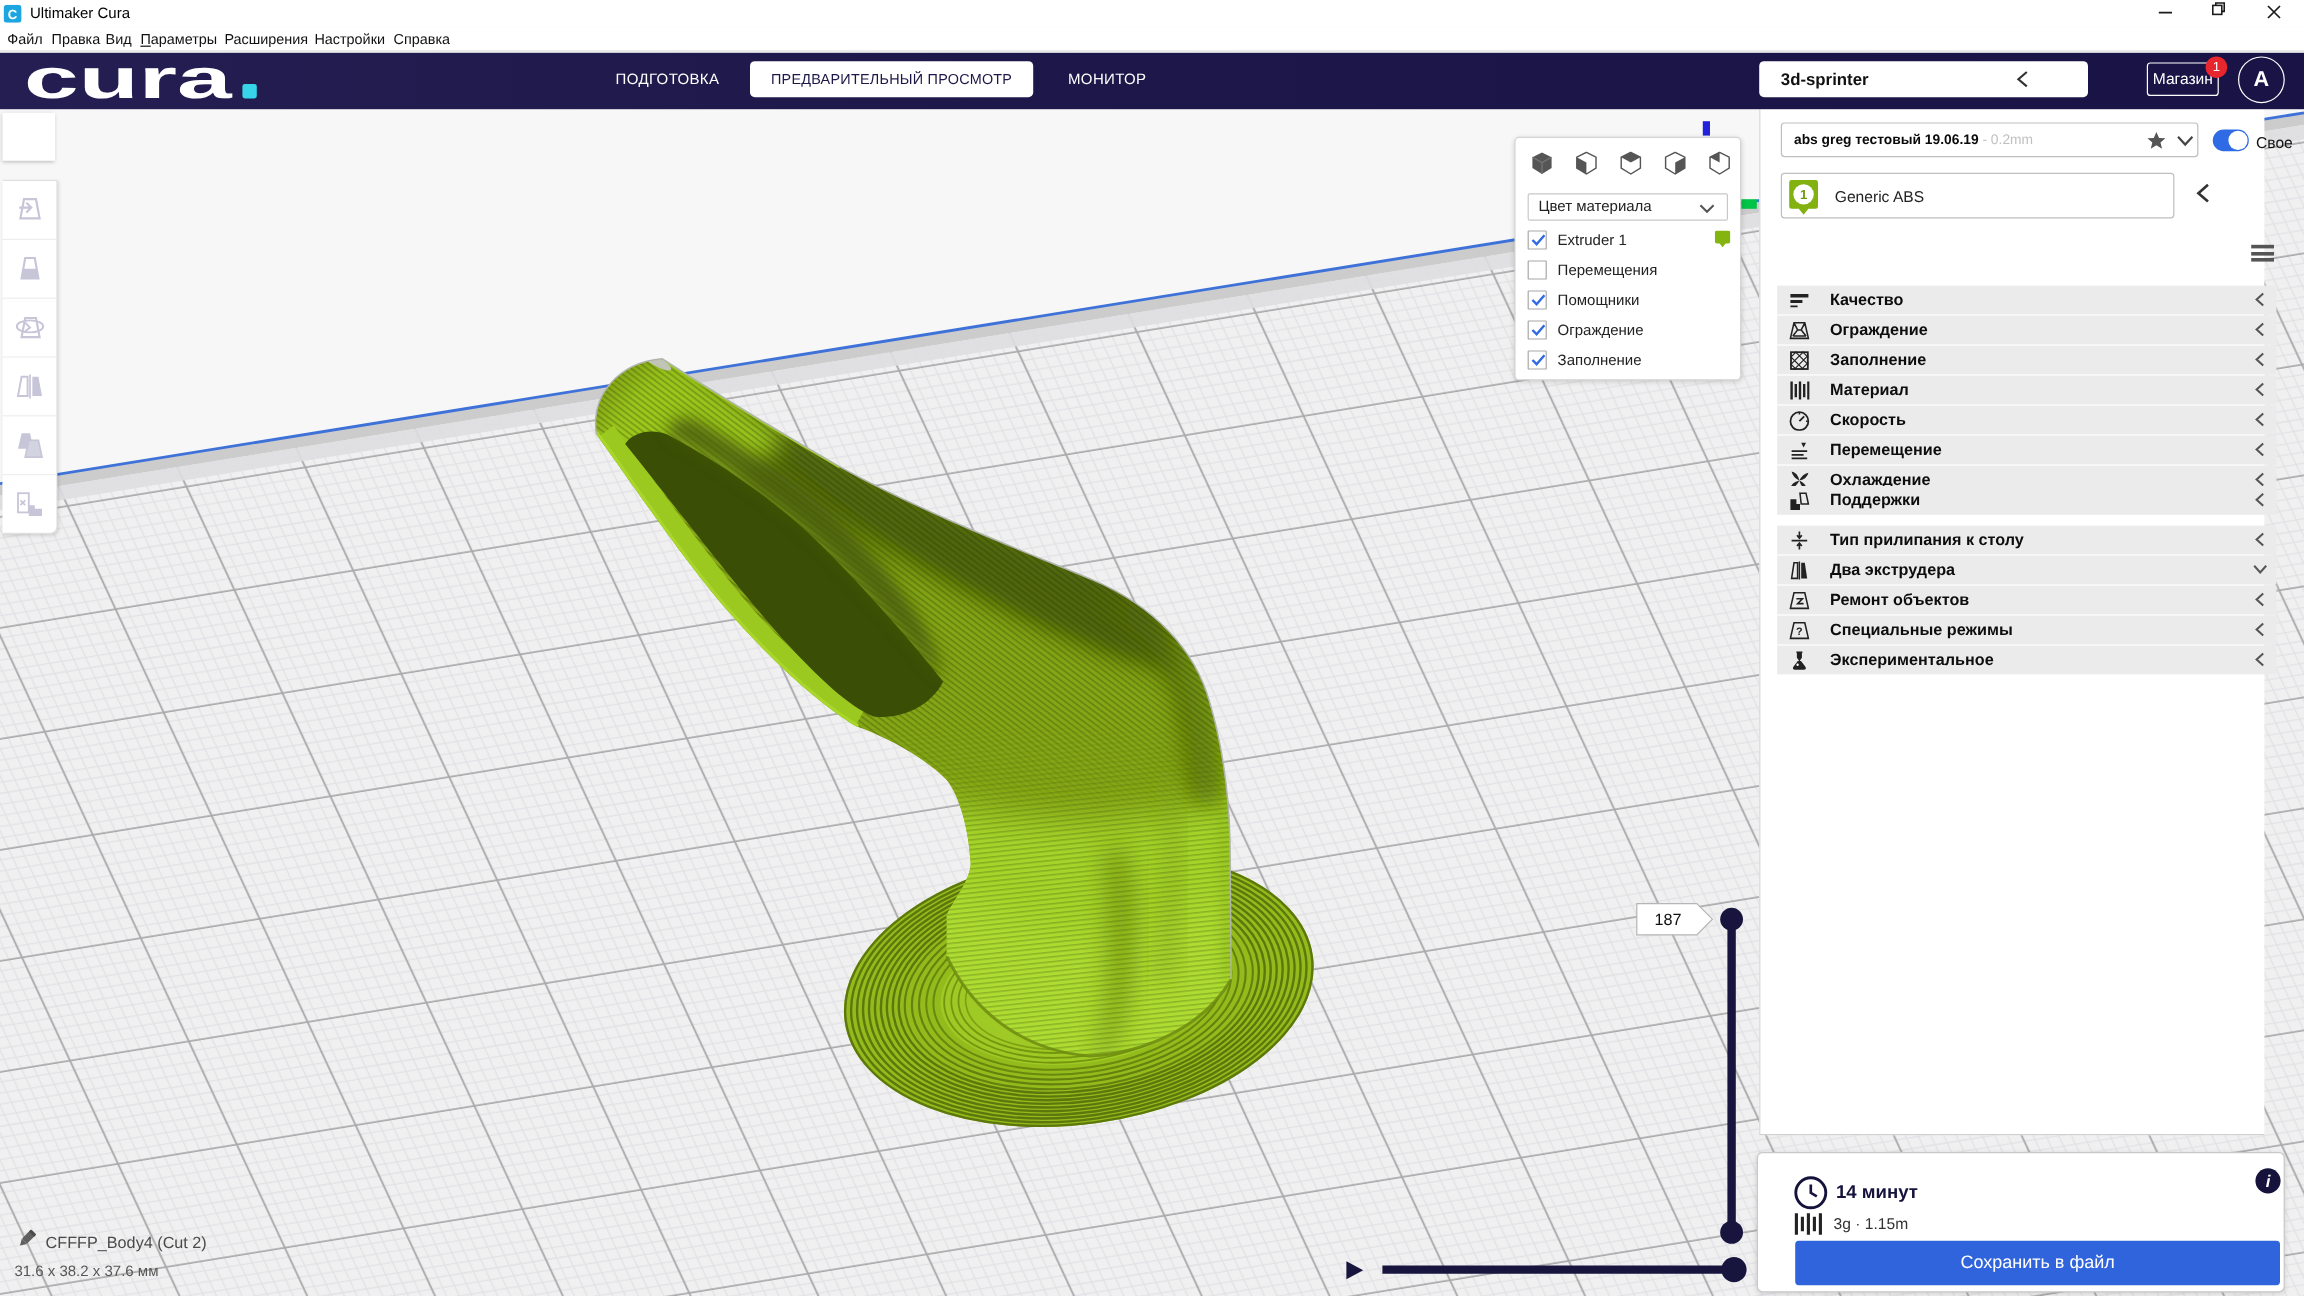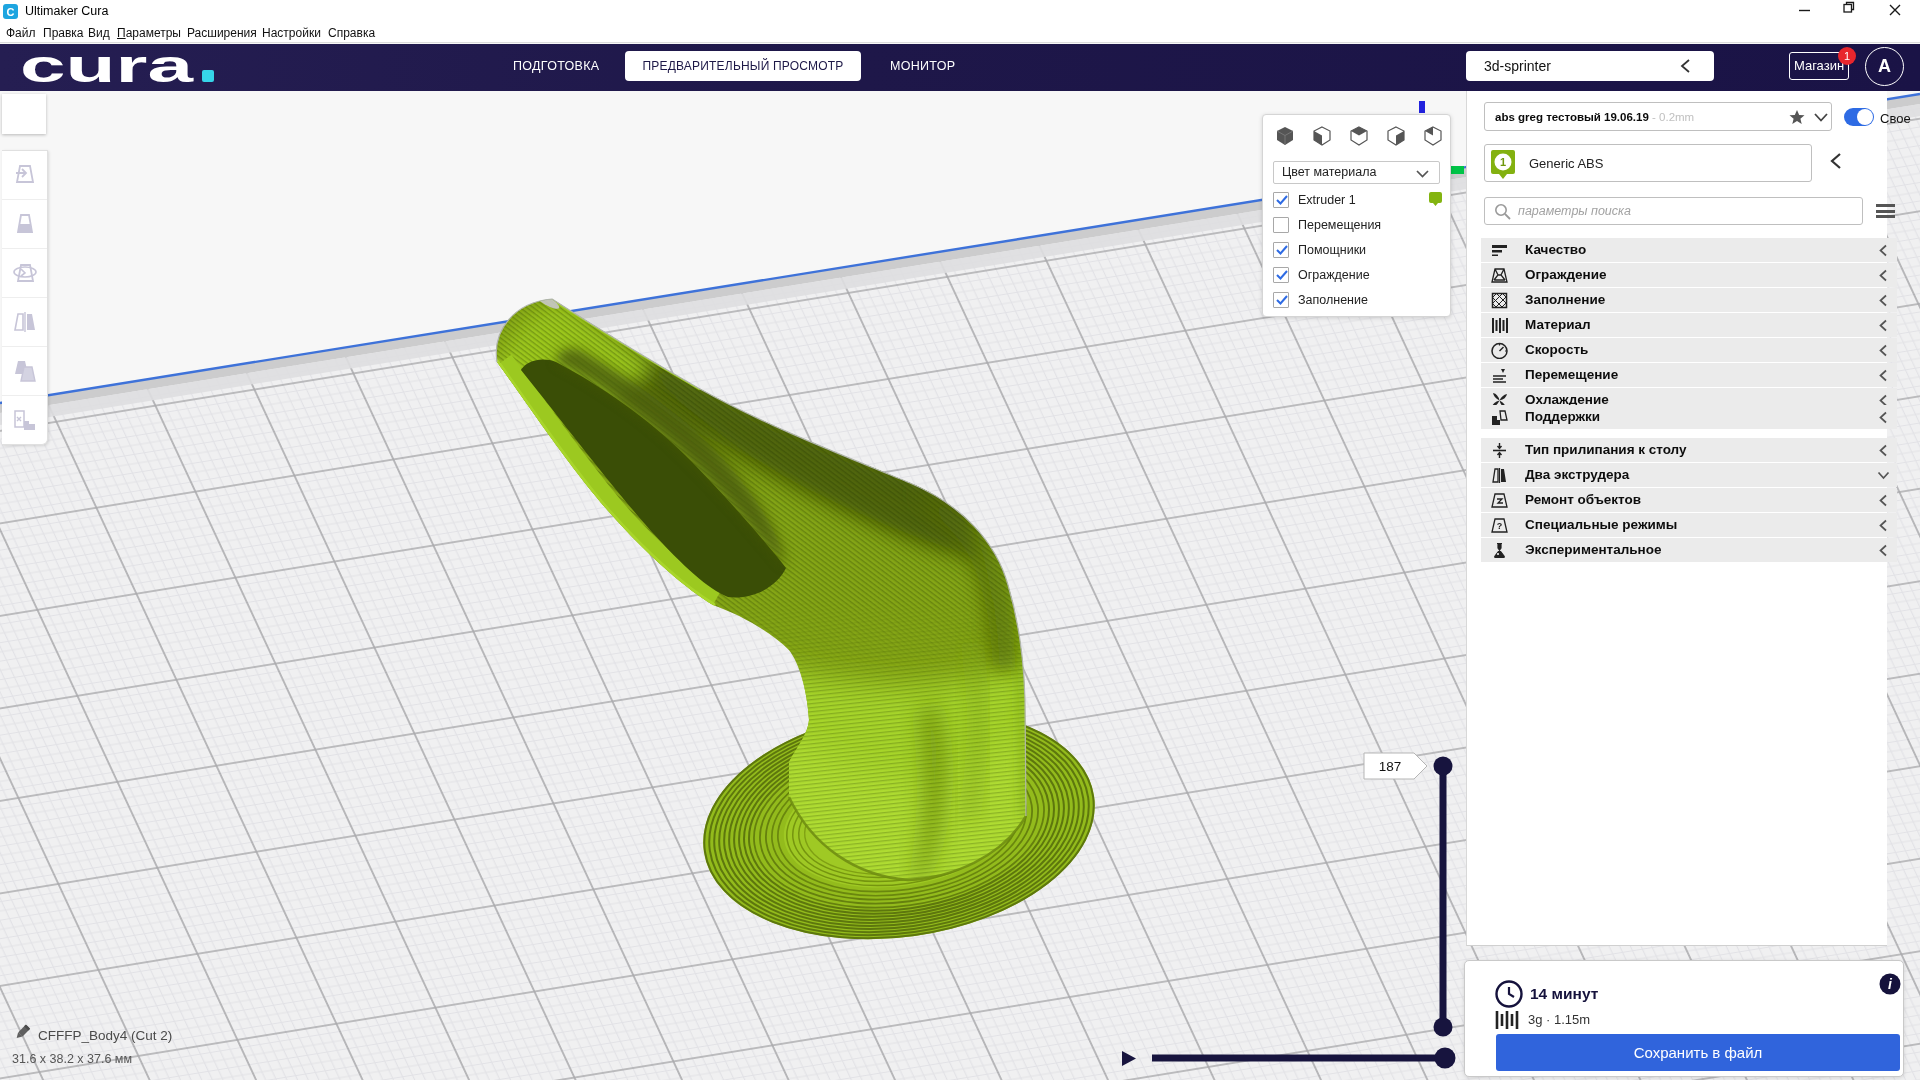--- a/index.html
+++ b/index.html
@@ -8,21 +8,21 @@
 #vp { position:absolute; left:0; top:0; z-index:0; }
 
 #titlebar { position:absolute; left:0; top:0; width:1920px; height:22px; background:#ffffff; z-index:20; }
 #titlebar .appname { position:absolute; left:25px; top:4px; font-size:12.5px; color:#000; }
 #menubar { position:absolute; left:0; top:22px; width:1920px; height:21px; background:#ffffff; z-index:20; border-bottom:1px solid #dcdcdc;text-align:center; }
 #menubar span { position:absolute; top:4px; font-size:12px; color:#111; white-space:nowrap; }
 
 #header { position:absolute; left:0; top:44px; width:1920px; height:47px; background:linear-gradient(90deg,#251e52 0%, #1e1749 45%, #1a1346 100%); z-index:20; }
 .tab { position:absolute; top:15px; font-size:12.5px; color:#fff; letter-spacing:0.3px; }
 #tabactive { position:absolute; left:625px; top:7px; width:236px; height:30px; background:#fff; border-radius:4px; text-align:center; line-height:30px; font-size:12px; color:#1d1847; letter-spacing:0.2px; }
-#combo { position:absolute; left:1466px; top:7px; width:248px; height:30px; background:#fff; border-radius:4px; }
+#combo { position:absolute; left:1466px; top:7px; width:274px; height:30px; background:#fff; border-radius:4px;font-weight:bold; }
 #combo .t { position:absolute; left:18px; top:7px; font-size:14px; color:#111; }
 #storebtn { position:absolute; left:1789px; top:8px; width:60px; height:28px; border:1px solid #fff; border-radius:3px; color:#fff; font-size:13px; text-align:center; line-height:26px; }
 #badge { position:absolute; left:48px; top:-6px; width:18px; height:18px; background:#e8262d; border-radius:50%; color:#fff; font-size:11px; text-align:center; line-height:18px; }
 #avatar { position:absolute; left:1865px; top:3px; width:39px; height:39px; border:1.5px solid #fff; border-radius:50%; color:#fff; font-size:18px; text-align:center; line-height:36px; font-weight:bold; }
 
 #tool0 { position:absolute; left:2px; top:94px; width:44px; height:40px; background:#fff; box-shadow:0 1px 3px rgba(0,0,0,0.25); z-index:10; }
 #toolbar { position:absolute; left:2px; top:150px; width:46px; height:295px; background:#fff; border:1px solid #e0e0e0; border-left:none; border-radius:0 0 6px 0; box-shadow:1px 1px 3px rgba(0,0,0,0.12); z-index:10; }
 .tbtn { width:100%; height:49px; border-bottom:1px solid #eee; display:flex; align-items:center; justify-content:center; }
 .tbtn:last-child { border-bottom:none; }
 
@@ -416,27 +416,20 @@
     <svg width="30" height="34" style="position:absolute;left:4px;top:5px">
       <path d="M2,2 Q2,0 4,0 H24 Q26,0 26,2 V22 Q26,24 24,24 H18 L14,29 L10,24 H4 Q2,24 2,22 Z" fill="#83b110"></path>
       <circle cx="14" cy="12" r="8.5" fill="#fff"></circle>
       <text x="14" y="16" font-size="11" font-weight="bold" fill="#6f970d" text-anchor="middle">1</text>
     </svg>
     <span class="mt">Generic ABS</span>
   </div>
   <svg id="matchev" width="14" height="16">
       <path d="M11,1 L3,8 L11,15" fill="none" stroke="#333" stroke-width="2.2"></path>
     </svg>
-  <div id="searchbox">
-    <svg width="18" height="18" style="position:absolute;left:9px;top:5px">
-        <circle cx="7" cy="7" r="5.2" fill="none" stroke="#9a9a9a" stroke-width="1.6"></circle>
-        <line x1="11" y1="11" x2="16" y2="16" stroke="#9a9a9a" stroke-width="1.8"></line>
-      </svg>
-    <span class="ph">параметры поиска</span>
-  </div>
   <div id="hamb">
       <div></div>
       <div></div>
       <div></div>
     </div>
   <div id="catlist">
       <div class="catrow" style="top:147px">
         <svg class="ic" viewBox="0 0 17 17">
           <path d="M1,3 H16 V6 H1 Z" fill="#222"></path>
           <path d="M1,8 H11 V10.5 H1 Z" fill="#222"></path>

